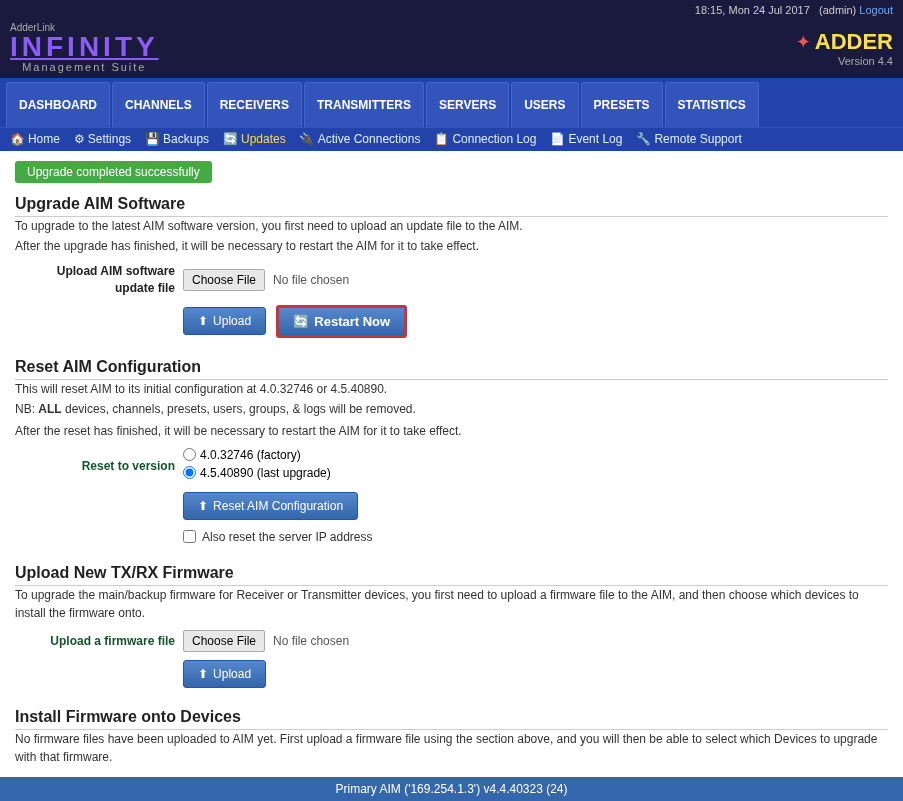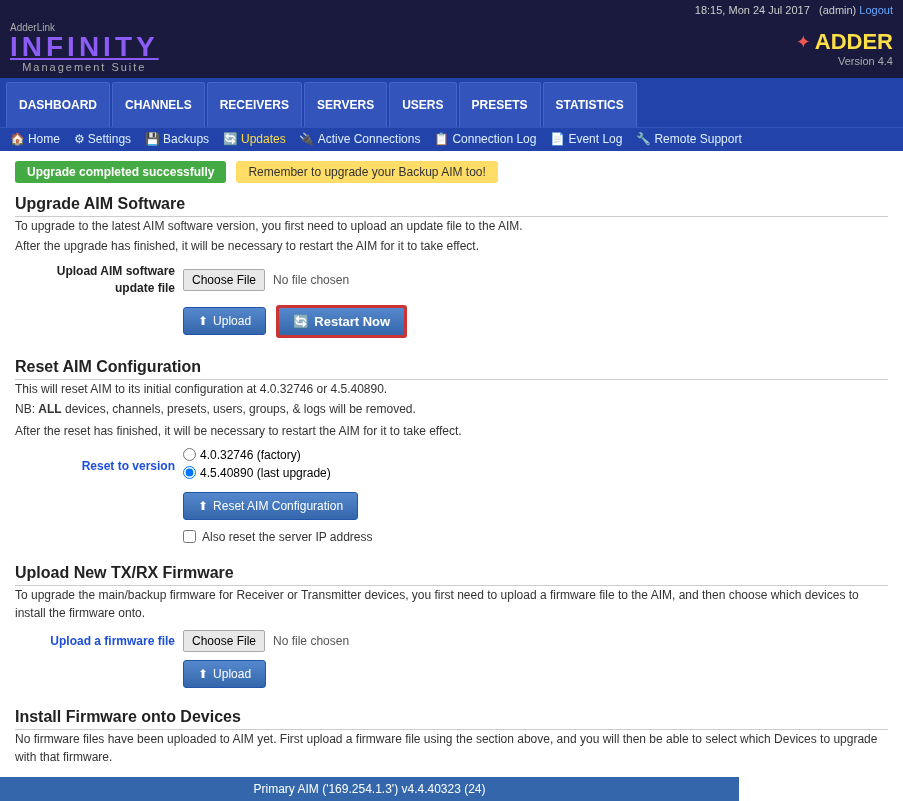--- a/index.html
+++ b/index.html
@@ -88,21 +88,21 @@
       gap: 10px;
       margin-bottom: 12px;
       align-items: center;
     }
     .status-success {
       background: #44aa44;
       color: white;
       padding: 4px 12px;
       border-radius: 3px;
       font-size: 12px;
-      font-weight: bold;
+      font-weight: normal;
     }
     .status-warning {
       background: #ffdd66;
       color: #333;
       padding: 4px 12px;
       border-radius: 3px;
       font-size: 12px;
     }
 
     
@@ -126,21 +126,21 @@
     
     .form-row {
       display: flex;
       align-items: center;
       gap: 8px;
       margin-bottom: 8px;
     }
     .form-label {
       font-size: 12px;
       font-weight: bold;
-      color: #1d4ed8;
+      color: #14532d;
       text-align: right;
       min-width: 160px;
     }
     .form-label-multiline {
       font-size: 12px;
       font-weight: bold;
       color: #222;
       text-align: right;
       min-width: 160px;
       line-height: 1.4;
@@ -226,21 +226,21 @@
 
     
     .footer {
       background: #3366aa;
       color: white;
       text-align: center;
       padding: 5px;
       font-size: 12px;
       position: fixed;
       bottom: 0;
-      width: 739px;
+      width: 903px;
       margin-top: 44px;
     }
   </style>
 </head>
 <body>
 
 <div class="top-bar">
   <div class="logo-area">
   </div>
   <div class="time-area">
@@ -265,20 +265,21 @@
       <span class="adder-logo">ADDER</span>
     </div>
     <div class="version-text">Version 4.4</div>
   </div>
 </div>
 
 <div class="nav-tabs">
   <div class="nav-tab">DASHBOARD</div>
   <div class="nav-tab">CHANNELS</div>
   <div class="nav-tab">RECEIVERS</div>
+  <div class="nav-tab">TRANSMITTERS</div>
   <div class="nav-tab">SERVERS</div>
   <div class="nav-tab">USERS</div>
   <div class="nav-tab">PRESETS</div>
   <div class="nav-tab">STATISTICS</div>
 </div>
 
 <div class="sub-nav">
   <a class="sub-nav-item">
     <span class="sub-nav-icon">🏠</span>
     <span>Home</span>
@@ -310,21 +311,20 @@
   <a class="sub-nav-item">
     <span class="sub-nav-icon">🔧</span>
     <span>Remote Support</span>
   </a>
 </div>
 
 <div class="main-content">
 
   <div class="status-bar">
     <div class="status-success">Upgrade completed successfully</div>
-    <div class="status-warning">Remember to upgrade your Backup AIM too!</div>
   </div>
 
   <div class="section-block">
     <div class="section-title">Upgrade AIM Software</div>
     <div class="section-desc">To upgrade to the latest AIM software version, you first need to upload an update file to the AIM.</div>
     <div class="section-desc" style="margin-top:-6px;">After the upgrade has finished, it will be necessary to restart the AIM for it to take effect.</div>
 
     <div class="form-row">
       <div class="form-label-multiline">
         <span>Upload AIM software</span><br>

